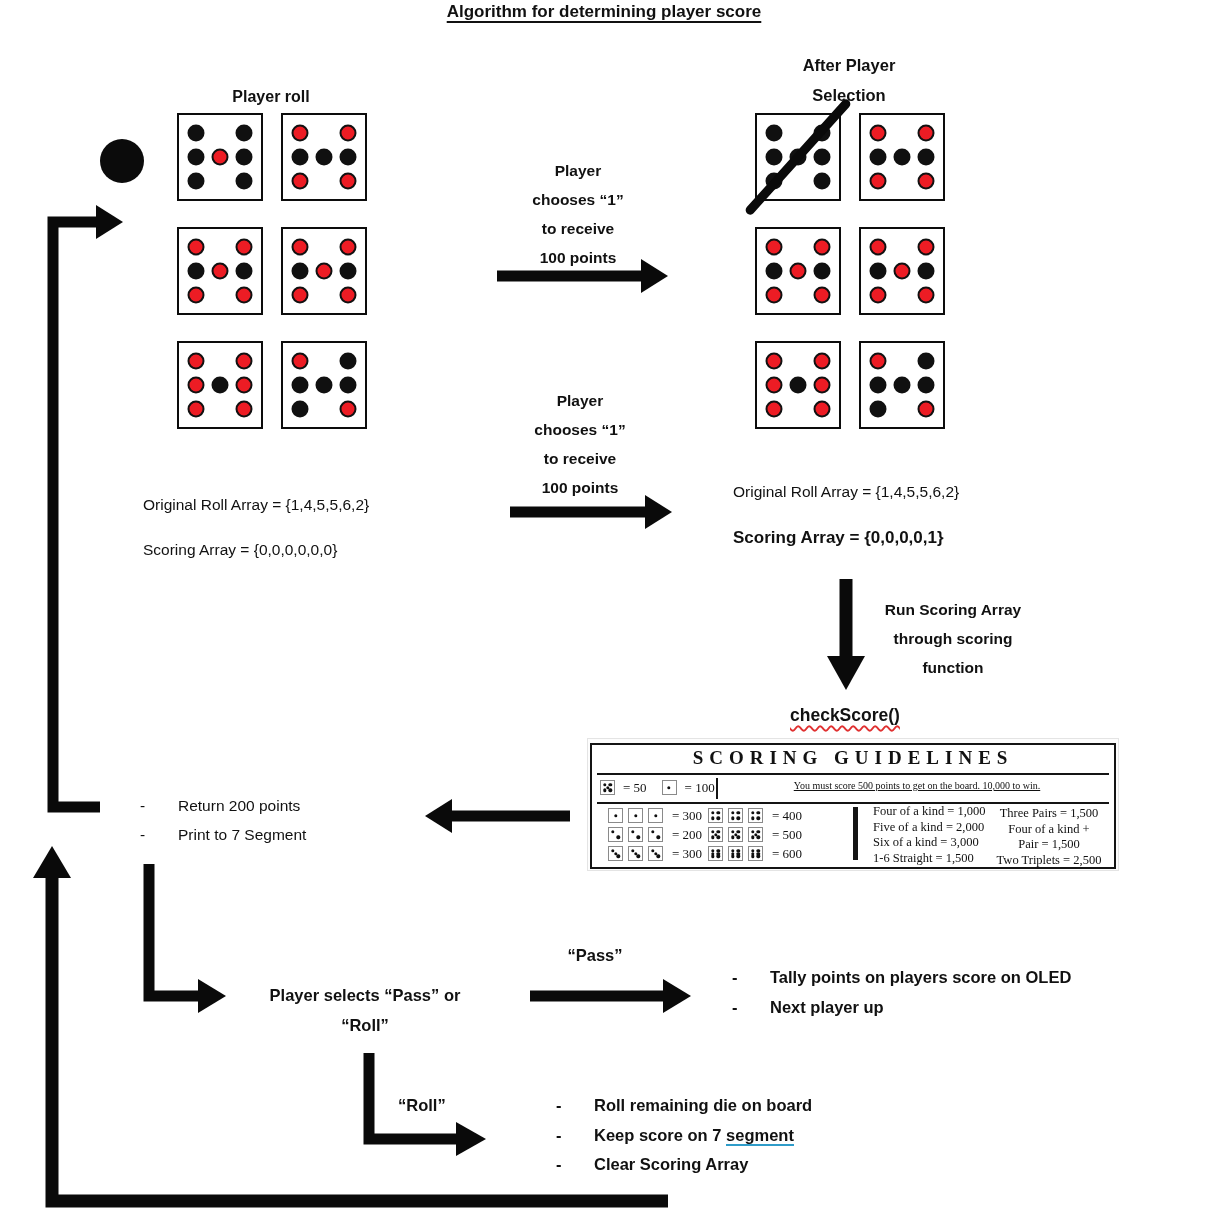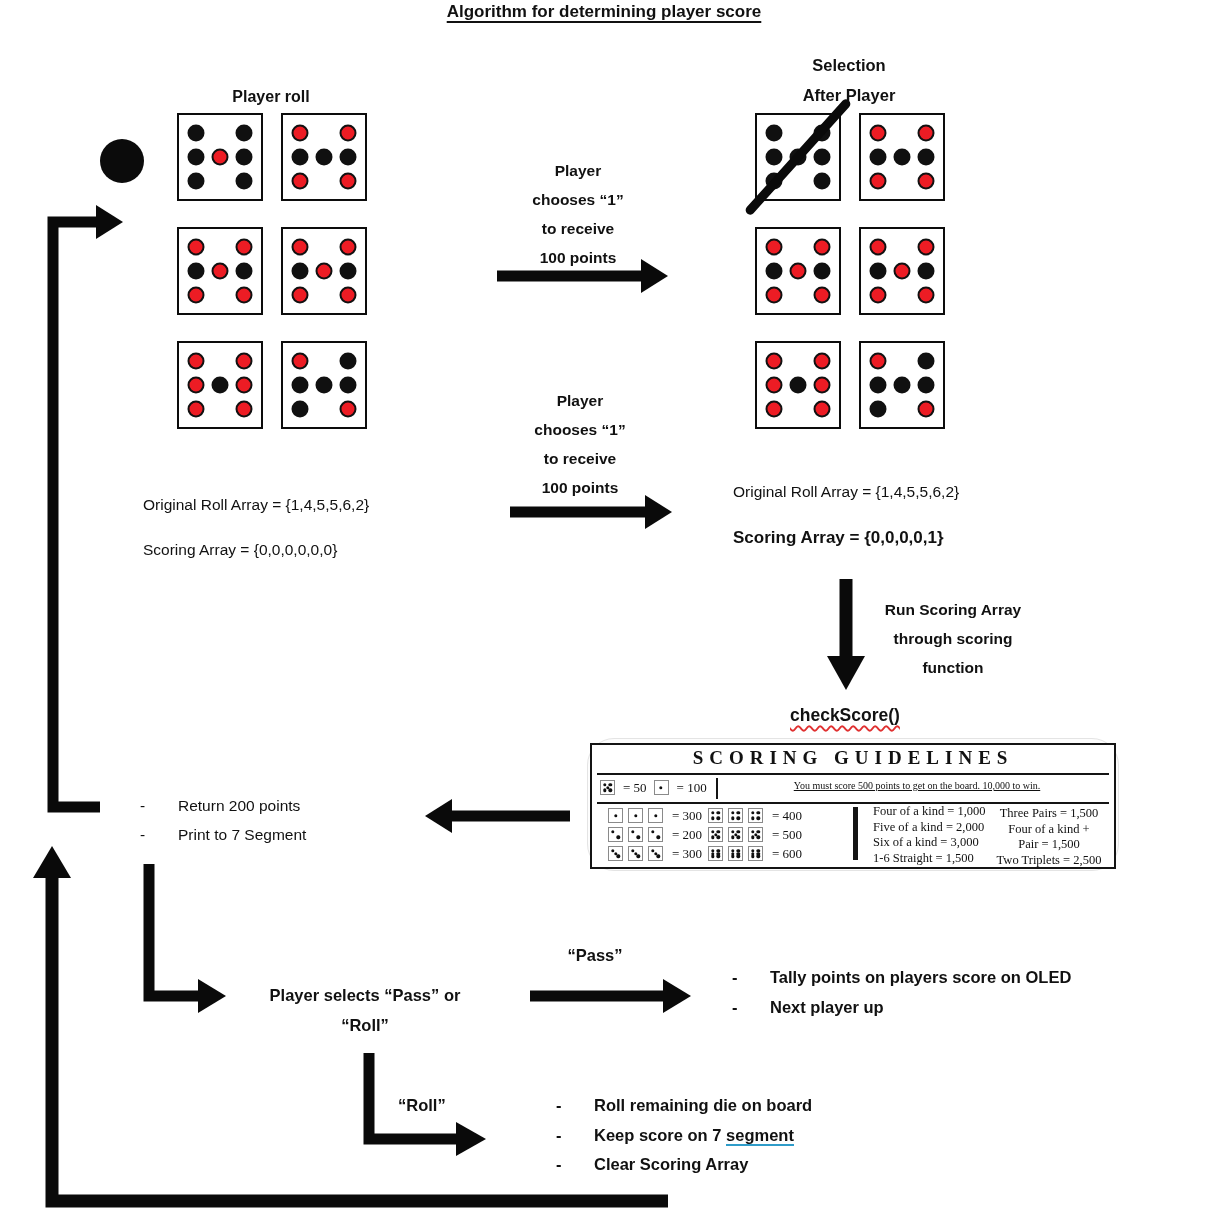--- a/index.html
+++ b/index.html
@@ -21,21 +21,21 @@
           transform:translate(-50%,-50%) rotate(-48deg);border-radius:5px;}
   .circle-marker{width:44px;height:44px;border-radius:50%;background:#0b0b0b;}
   
   .panel-wrap{border:1px solid #e4e4e4;background:#fdfdfd;}
   .panel{position:absolute;left:2px;top:4px;width:522px;height:122px;border:2px solid #141414;background:#fff;
          font-family:"Liberation Serif",serif;box-sizing:content-box;}
   .panel-title{position:absolute;left:0;right:0;top:2px;text-align:center;font-size:19px;font-weight:600;letter-spacing:6px;}
   .rule{position:absolute;left:5px;right:5px;height:2px;background:#141414;}
   .combo-row{display:flex;align-items:center;gap:5px;height:17px;}
   .combo-col{display:flex;flex-direction:column;gap:2px;}
-  .combo-inline{display:flex;flex-direction:row !important;align-items:center;gap:7px;}
+  .combo-inline{display:flex;flex-direction:row !important;align-items:center;gap:15px;}
   .combo-inline .combo-row{gap:4px;}
   .mini-die{position:relative;display:inline-block;width:15px;height:15px;border:1px solid #8a8a8a;background:#fff;box-sizing:border-box;}
   .mpip{position:absolute;width:3.4px;height:3.4px;border-radius:50%;background:#111;transform:translate(-50%,-50%);}
   .combo-label{font-size:13px;margin-left:4px;white-space:nowrap;}
   .vdiv{position:absolute;background:#141414;}
   .rules{font-size:12.5px;line-height:15.5px;white-space:nowrap;}
   .note{font-size:10px;text-decoration:underline;}
   
   .bullet{display:flex;align-items:flex-start;}
   .dash{display:inline-block;width:38px;flex:0 0 38px;}
@@ -107,22 +107,22 @@
         <span class="pip blk" style="left: 79%; top: 21%;"></span>
         <span class="pip blk" style="left: 21%; top: 50%;"></span>
         <span class="pip blk" style="left: 50%; top: 50%;"></span>
         <span class="pip blk" style="left: 79%; top: 50%;"></span>
         <span class="pip blk" style="left: 21%; top: 79%;"></span>
         <span class="pip red" style="left: 79%; top: 79%;"></span>
       </div>
     </div>
 
   <div class="abs bold center lines-16" style="left:749px;top:50px;width:200px;">
+      <div>After Player</div>
       <div>Selection</div>
-      <div>After Player</div>
     </div>
   <div class="abs dice-grid" style="left:755px;top:113px;">
       <div class="die">
         <span class="pip blk" style="left: 21%; top: 21%;"></span>
         <span class="pip blk" style="left: 79%; top: 21%;"></span>
         <span class="pip blk" style="left: 21%; top: 50%;"></span>
         <span class="pip blk" style="left: 50%; top: 50%;"></span>
         <span class="pip blk" style="left: 79%; top: 50%;"></span>
         <span class="pip blk" style="left: 21%; top: 79%;"></span>
         <span class="pip blk" style="left: 79%; top: 79%;"></span>
@@ -196,21 +196,21 @@
   <div class="abs bold" style="left:733px;top:528px;font-size:17px;">Scoring Array = {0,0,0,0,1}</div>
 
   <div class="abs bold center lines-15" style="left:858px;top:595px;width:190px;">
       <div>Run Scoring Array</div>
       <div>through scoring</div>
       <div>function</div>
     </div>
 
   <div class="abs checkscore" style="left:790px;top:705px;">checkScore()</div>
 
-  <div class="abs panel-wrap" style="left:587px;top:738px;width:530px;height:131px;border-radius:27px;">
+  <div class="abs panel-wrap" style="left:587px;top:738px;width:530px;height:131px;">
     <div class="panel">
       <div class="panel-title">SCORING GUIDELINES</div>
       <div class="rule" style="top:28px;"></div>
 
       <div class="abs combo-col combo-inline" style="left:8px;top:34px;">
           <div class="combo-row">
             <span class="mini-die">
               <i class="mpip" style="left: 27%; top: 27%;"></i>
               <i class="mpip" style="left: 73%; top: 27%;"></i>
               <i class="mpip" style="left: 50%; top: 50%;"></i>

